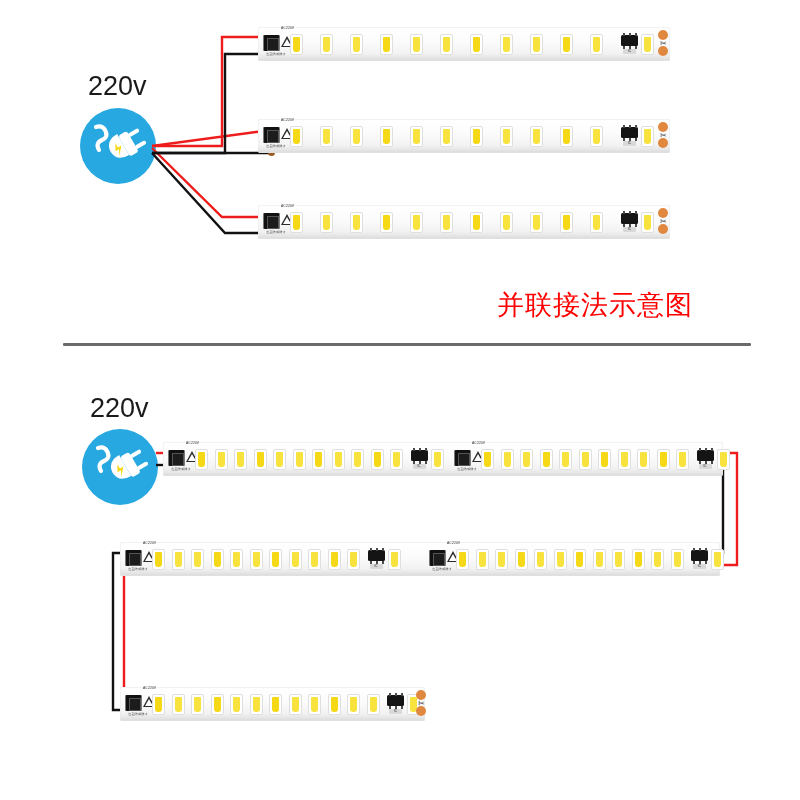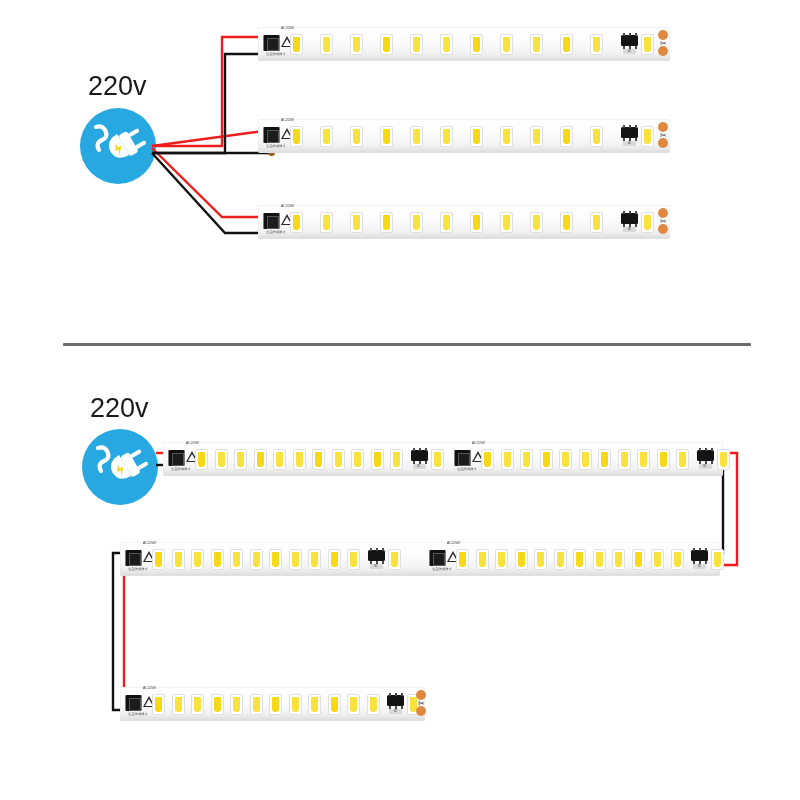--- a/index.html
+++ b/index.html
@@ -336,20 +336,21 @@
           <div class="pin" style="left: 14px;"></div>
           <div class="pin top" style="left: 14px;"></div>
         </div>
         <div class="ic-label" style="left: 365px;">IC</div>
         <div class="led" style="left: 383px;"></div>
         <div class="pad" style="left: 400px; top: 3px;"></div>
         <div class="pad" style="left: 400px; top: 19px;"></div>
         <div class="scissor" style="left: 402px; top: 13px;">✂</div>
       </div>
 
+    <div class="abs caption-red" style="left:497px;top:287px;">并联接法示意图</div>
   </div>
 
   <div class="abs divider" style="left:63px;top:343px;width:688px;"></div>
 
   <div class="abs" style="left:0;top:350px;width:800px;height:450px;">
 
     <div class="abs volt-label" style="left:90px;top:43px;">220v</div>
 
     <div class="plug-icon" style="left:82px;top:79px;">
       <svg width="76" height="76" viewBox="0 0 76 76">

